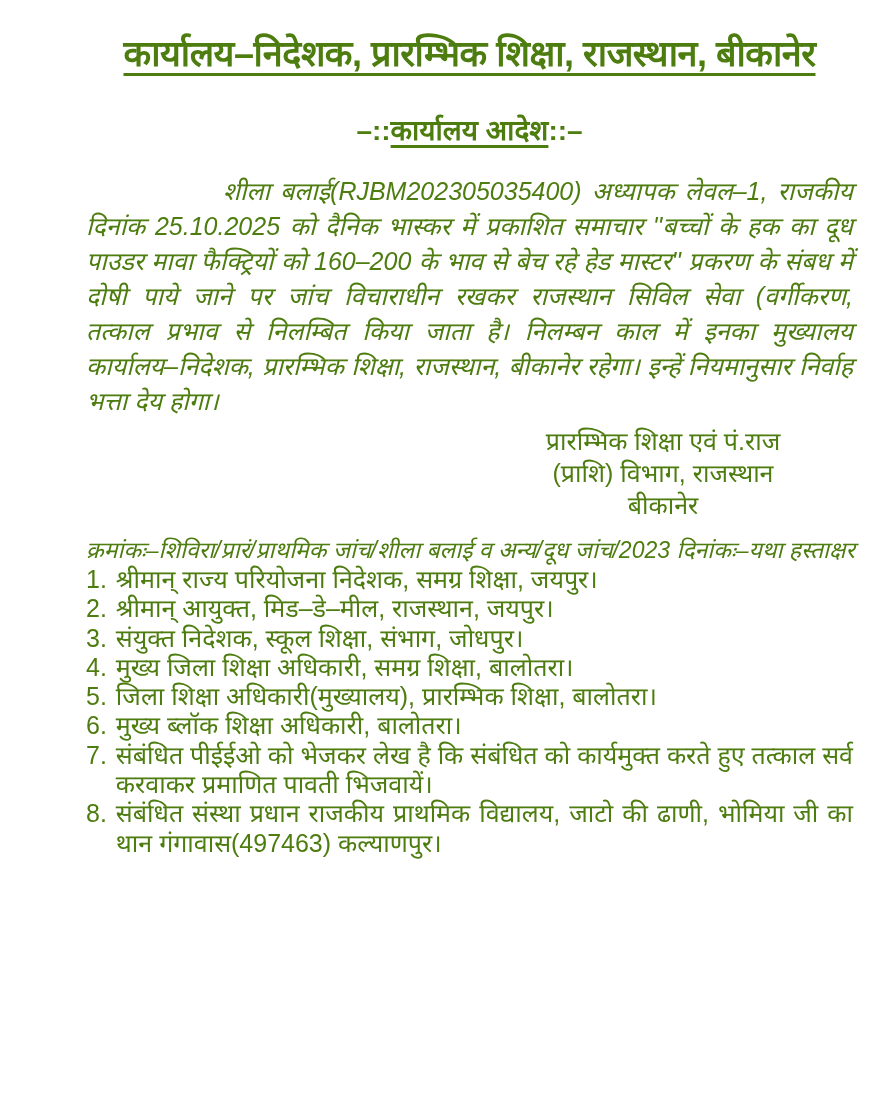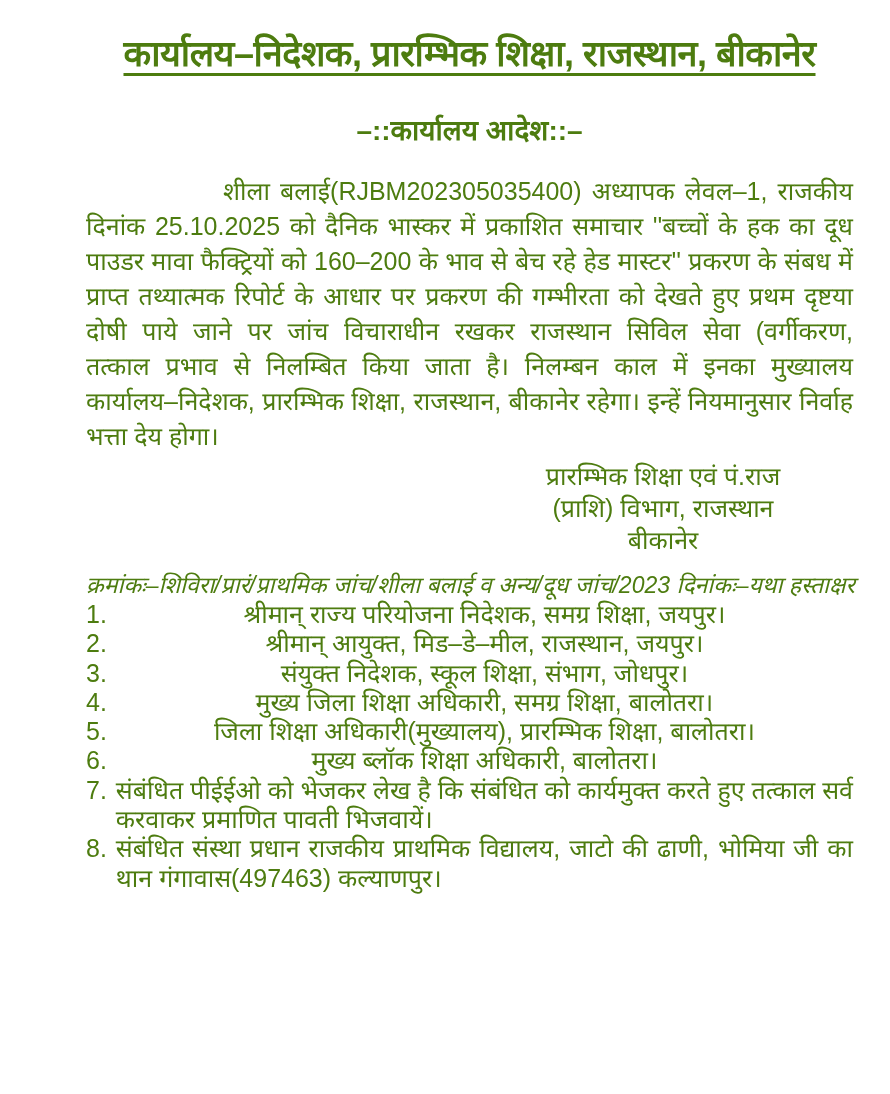--- a/index.html
+++ b/index.html
@@ -31,25 +31,27 @@
     line-height: 48px;
   }
   .doc-subtitle {
     margin-top: 36px;
     text-align: center;
     font-size: 28px;
     font-weight: 700;
     line-height: 34px;
   }
   .doc-subtitle .u {
+    text-decoration: underline;
     text-decoration-thickness: 2.5px;
     text-underline-offset: 5px;
   }
   .para {
     margin-top: 26px;
+    font-style: italic;
   }
   .pline {
     font-size: 25px;
     line-height: 35px;
     text-align: justify;
     text-align-last: justify;
     text-justify: inter-word;
   }
   .pline.first {
     padding-left: 137px;
@@ -90,39 +92,38 @@
     min-width: 18px;
     padding-right: 9px;
     flex-shrink: 0;
   }
   .list-text {
     flex: 1;
     text-align: justify;
     text-justify: inter-word;
   }
   .list-text.short {
-    text-align: center;
+    text-align: left;
   }
 </style>
 </head>
 <body>
 
 <div class="page">
 
   <h1 class="doc-title">कार्यालय–निदेशक, प्रारम्भिक शिक्षा, राजस्थान, बीकानेर</h1>
 
   <div class="doc-subtitle">
     <span>–::</span><span class="u">कार्यालय आदेश</span><span>::–</span>
   </div>
 
   <div class="para">
     <div class="pline first">शीला बलाई(RJBM202305035400) अध्यापक लेवल–1, राजकीय</div>
     <div class="pline">दिनांक 25.10.2025 को दैनिक भास्कर में प्रकाशित समाचार ''बच्चों के हक का दूध</div>
     <div class="pline">पाउडर मावा फैक्ट्रियों को 160–200 के भाव से बेच रहे हेड मास्टर'' प्रकरण के संबध में</div>
-    <div class="pline">प्राप्त तथ्यात्मक रिपोर्ट के आधार पर प्रकरण की गम्भीरता को देखते हुए प्रथम दृष्टया</div>
     <div class="pline">दोषी पाये जाने पर जांच विचाराधीन रखकर राजस्थान सिविल सेवा (वर्गीकरण,</div>
     <div class="pline">तत्काल प्रभाव से निलम्बित किया जाता है। निलम्बन काल में इनका मुख्यालय</div>
     <div class="pline">कार्यालय–निदेशक, प्रारम्भिक शिक्षा, राजस्थान, बीकानेर रहेगा। इन्हें नियमानुसार निर्वाह</div>
     <div class="pline last">भत्ता देय होगा।</div>
   </div>
 
   <div class="sig-block">
     <div>प्रारम्भिक शिक्षा एवं पं.राज</div>
     <div>(प्राशि) विभाग, राजस्थान</div>
     <div>बीकानेर</div>

